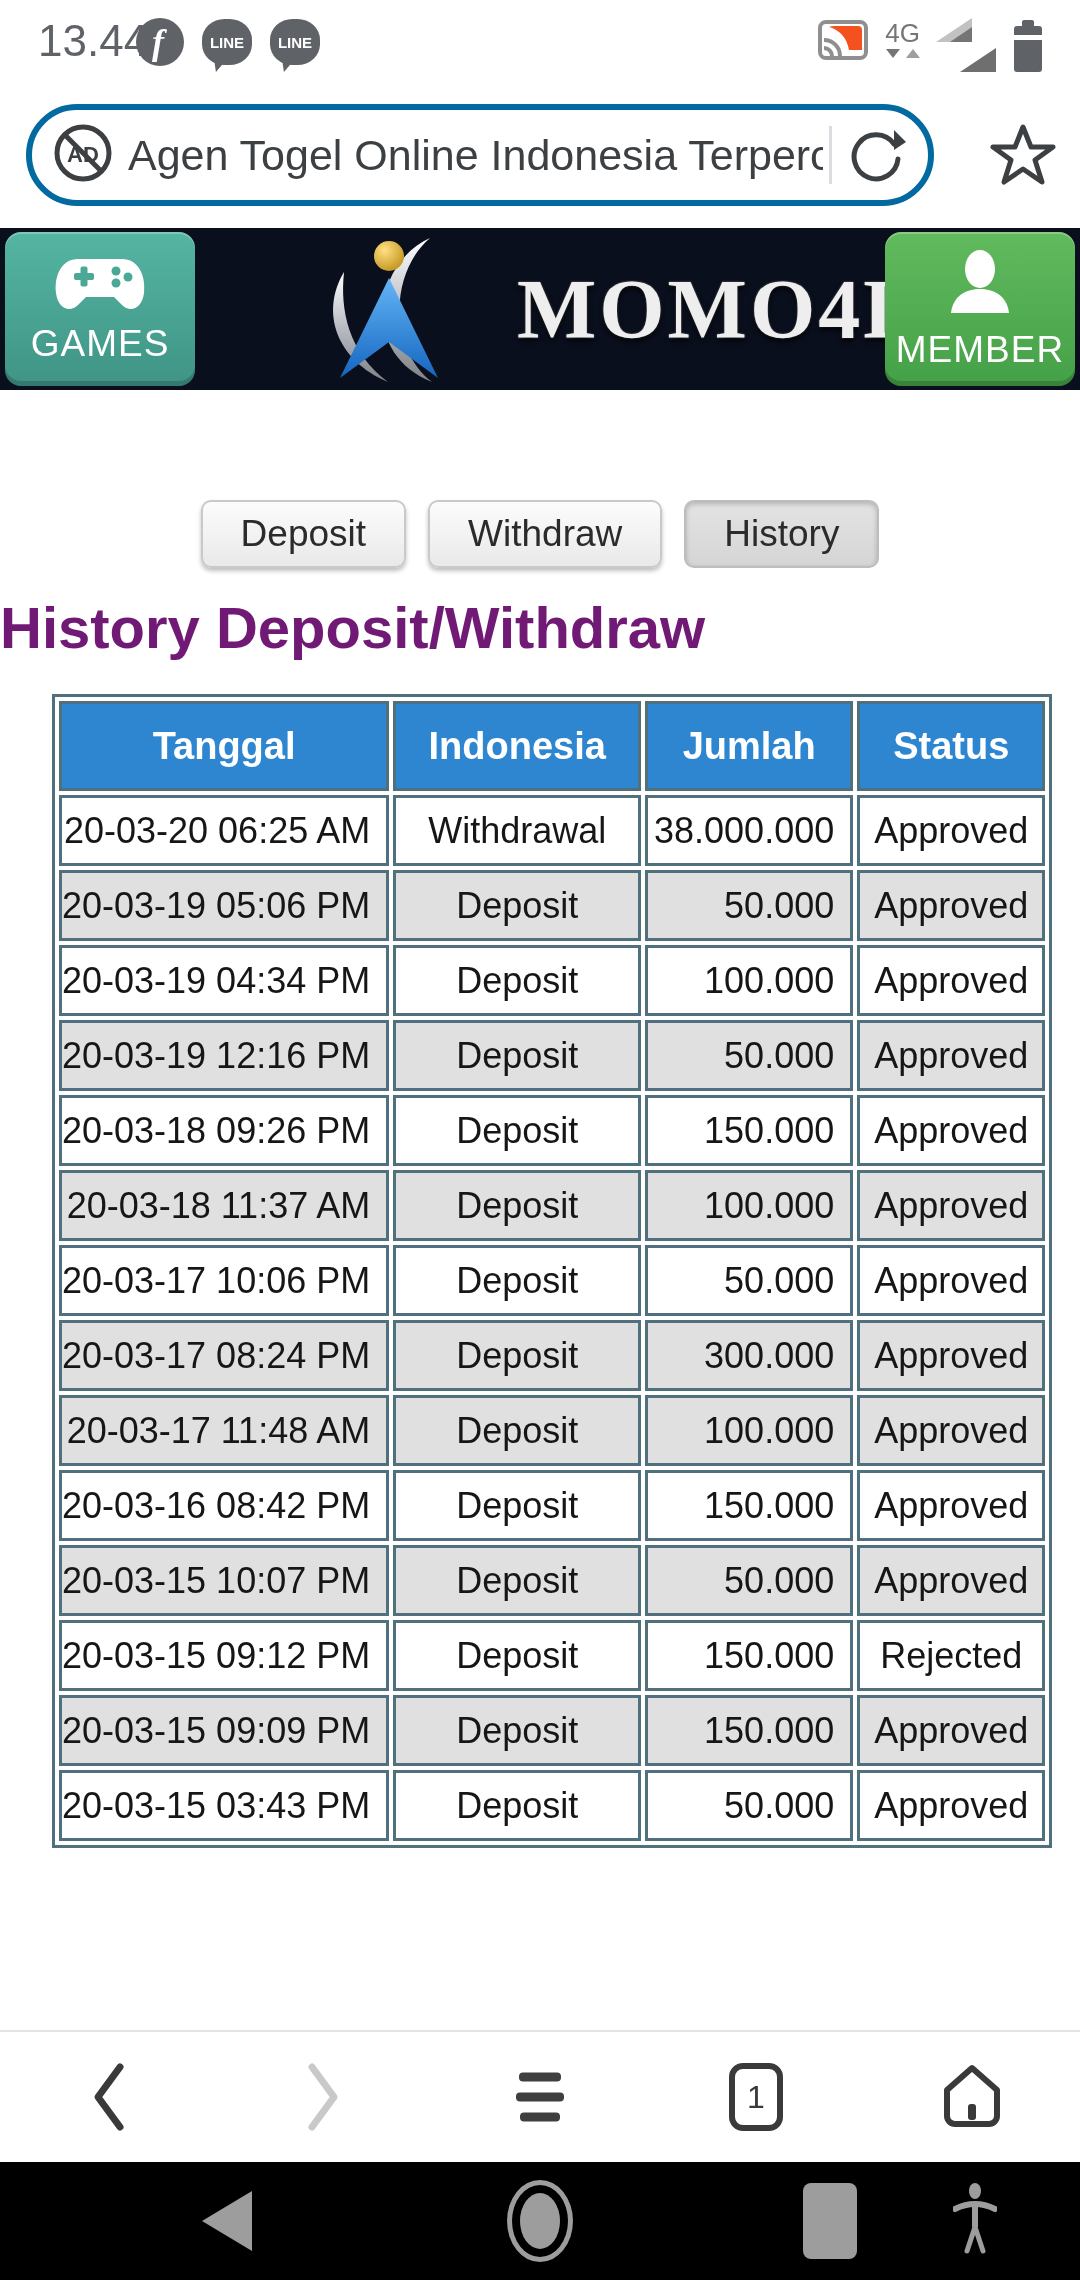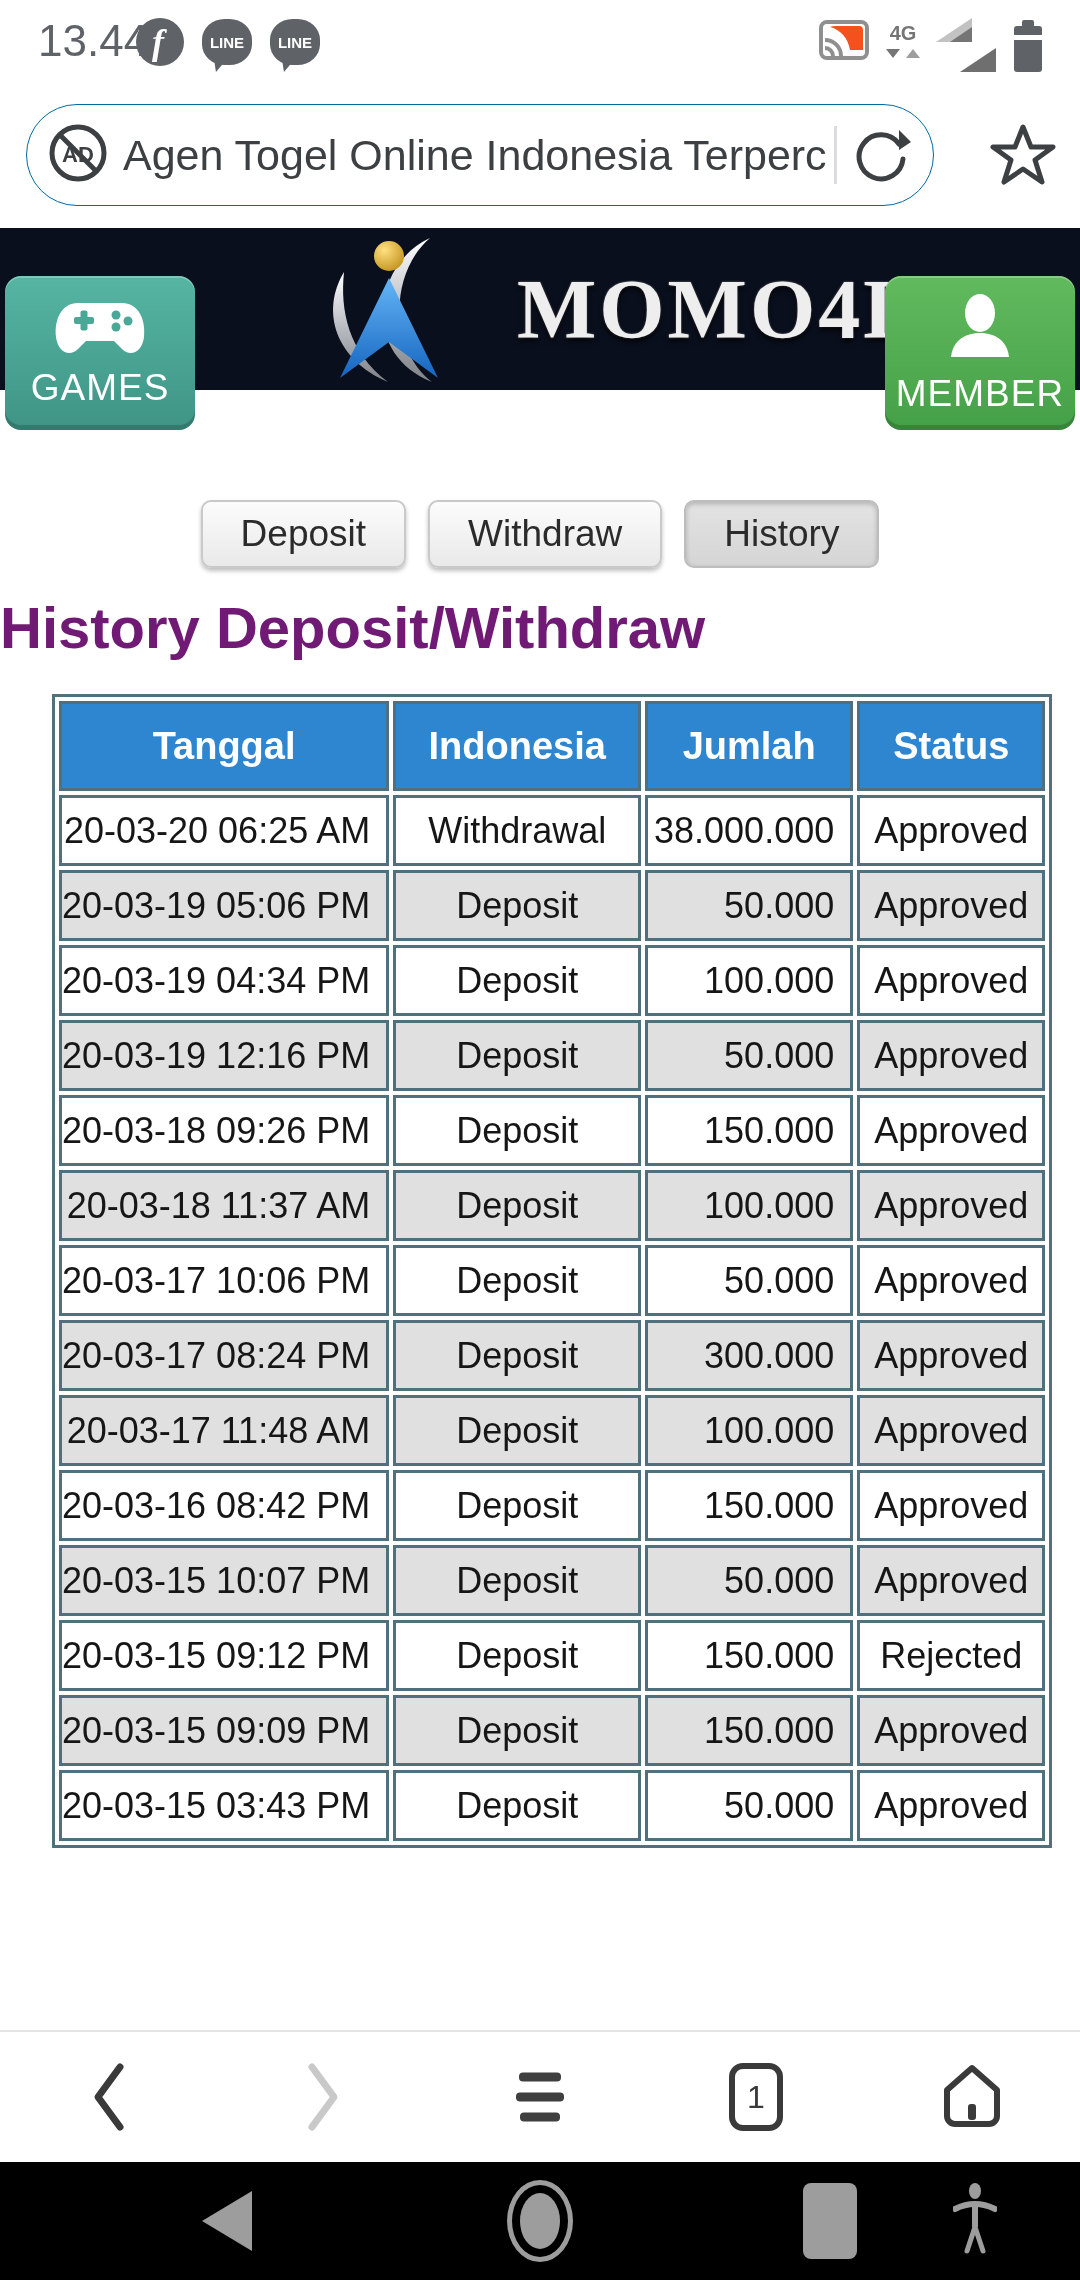--- a/index.html
+++ b/index.html
@@ -15,47 +15,47 @@
   .fb-badge { width:48px; height:48px; border-radius:50%; background:#5f6368; color:#fff;
     display:flex; align-items:center; justify-content:center;
     font:bold italic 36px "Liberation Serif", serif; padding-right:4px; }
   .line-badge { position:relative; width:50px; height:46px; border-radius:45%; background:#5f6368;
     color:#fff; display:flex; align-items:center; justify-content:center;
     font-size:15px; font-weight:bold; }
   .line-badge::after { content:""; position:absolute; left:12px; bottom:-7px; width:13px; height:13px;
     background:#5f6368; clip-path:polygon(0 0,100% 0,15% 100%); }
   .sb-right { position:absolute; right:38px; top:18px; display:flex; gap:16px; align-items:flex-start; }
   .fourg { display:flex; flex-direction:column; align-items:center; margin-top:2px; }
-  .fourg-label { font-size:20px; font-weight:bold; color:#757575; line-height:26px; }
+  .fourg-label { font-size:26px; font-weight:normal; color:#757575; line-height:26px; }
   .fourg-arrows { display:flex; gap:6px; margin-top:3px; }
   .arr-dn { width:0; height:0; border-left:7px solid transparent; border-right:7px solid transparent; border-top:9px solid #757575; }
   .arr-up { width:0; height:0; border-left:7px solid transparent; border-right:7px solid transparent; border-bottom:9px solid #9e9e9e; }
   .signals { position:relative; width:62px; height:56px; }
   .wedge { position:absolute; clip-path:polygon(100% 0,100% 100%,0 100%); }
   .wedge1 { left:0; top:0; width:36px; height:24px; background:#c2c2c2; }
   .wedge1i { left:14px; top:9px; width:22px; height:15px; background:#757575; }
   .wedge2 { left:24px; top:30px; width:36px; height:24px; background:#6f6f6f; }
   .battery { position:relative; width:28px; height:52px; margin-top:2px; }
   .bat-cap { position:absolute; left:8px; top:0; width:12px; height:6px; background:#5f6368; border-radius:2px 2px 0 0; }
   .bat-body { position:absolute; left:0; top:6px; width:28px; height:46px; background:#5f6368; border-radius:3px; }
   .bat-slit { position:absolute; left:0; top:15px; width:28px; height:5px; background:#fff; }
   
   .urlrow { position:absolute; top:98px; left:0; right:0; height:118px; }
-  .urlpill { position:absolute; left:26px; top:6px; width:908px; height:102px; border:1px solid #0369a1;
+  .urlpill { position:absolute; left:26px; top:6px; width:908px; height:102px; border:6px solid #0369a1;
     border-radius:54px; background:#fff; display:flex; align-items:center; overflow:hidden; }
   .ad-icon { margin-left:20px; flex:0 0 auto; }
   .url-text { font-size:43px; color:#3c4043; margin-left:14px; white-space:nowrap; flex:1 1 auto; overflow:hidden; }
   .url-divider { flex:0 0 auto; width:3px; height:58px; background:#dadce0; margin:0 12px 0 6px; }
   .reload-btn { flex:0 0 auto; margin-right:18px; width:66px; height:66px; display:flex; align-items:center; justify-content:center; }
   .star-btn { position:absolute; right:22px; top:22px; width:70px; height:70px; display:flex; align-items:center; justify-content:center; }
   
   .banner { position:absolute; top:228px; left:0; right:0; height:162px; background:#0a0f1d; }
   .corner-btn { position:absolute; top:4px; width:190px; height:154px; border-radius:16px;
     display:flex; flex-direction:column; align-items:center; justify-content:center; gap:4px; z-index:2;
-    box-shadow:inset 0 -5px 0 rgba(0,0,0,.18), inset 0 2px 0 rgba(255,255,255,.25); cursor:pointer;margin-top:44px; }
+    box-shadow:inset 0 -5px 0 rgba(0,0,0,.18), inset 0 2px 0 rgba(255,255,255,.25); cursor:pointer; }
   .games-btn { left:5px; background:linear-gradient(#55b5a3,#3f9485); }
   .member-btn { right:5px; background:linear-gradient(#62ba5e,#44a047); }
   .corner-label { color:#fff; font-size:37px; letter-spacing:1px; }
   .logo { position:absolute; left:292px; top:0; height:100%; display:flex; align-items:center; z-index:1; }
   .logo-text { font-family:"Liberation Serif", serif; font-weight:bold; font-size:84px; color:#eeeeee;
     letter-spacing:3px; text-shadow:0 3px 5px rgba(0,0,0,.9), 0 0 2px #8a8a8a; white-space:nowrap; }
   .logo-suffix { font-size:46px; letter-spacing:1px; }
   
   .tabs { position:absolute; top:500px; left:0; width:100%; display:flex; justify-content:center; gap:22px; }
   .tab { height:68px; padding:0 38px; border-radius:10px; border:2px solid #c9c9c9;

